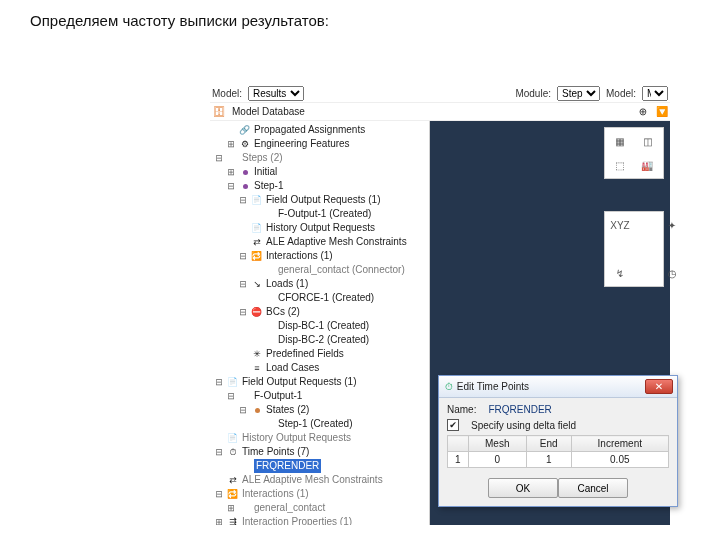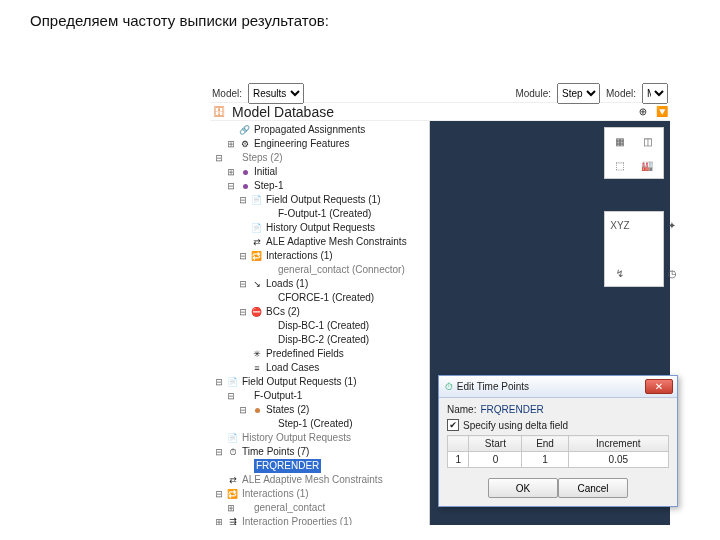--- a/index.html
+++ b/index.html
@@ -33,21 +33,21 @@
     align-items: center;
     gap: 6px;
     padding: 0 2px;
     font-size: 10px;
     color: #333;
     border-bottom: 1px solid #eee;
   }
   .toolbar-row .lbl { color: #333; }
   .toolbar-row select {
     font-size: 10px;
-    height: 21px;
+    height: 15px;
   }
   .toolbar-icons {
     height: 18px;
     display: flex;
     align-items: center;
     gap: 6px;
     padding-left: 2px;
     border-bottom: 1px solid #eee;
   }
   .mini-ico {
@@ -139,21 +139,21 @@
   .dialog .close {
     width: 28px; height: 15px;
     background: linear-gradient(#ef7a6e,#c74030);
     border: 1px solid #9c2e23;
     border-radius: 2px;
     color: #fff;
     display:flex;align-items:center;justify-content:center;
     font-size: 10px;
   }
   .dialog .body { padding: 6px 8px 4px; }
-  .dialog .row { display:flex;align-items:center;gap:4px;margin-bottom:4px;}
+  .dialog .row { display:flex;align-items:center;gap:12px;margin-bottom:4px;}
   .dialog .chk { width:12px;height:12px;border:1px solid #555;display:inline-flex;align-items:center;justify-content:center;font-size:9px;background:#fff;}
   .tbl {
     width:100%; border-collapse:collapse; background:#fff; font-size:10px;
     margin-top:2px;
   }
   .tbl th, .tbl td {
     border:1px solid #c8c8c8;
     text-align:center;
     padding:1px 2px;
     height:16px;
@@ -186,21 +186,21 @@
     <select><option>Results</option></select>
     <span style="flex:1"></span>
     <span class="lbl">Module:</span>
     <select><option>Step</option></select>
     <span class="lbl">Model:</span>
     <select style="width:26px"><option>M</option></select>
   </div>
 
   <div class="toolbar-icons">
     <span class="mini-ico orange">🗄</span>
-    <span style="font-size:14px">Model Database</span>
+    <span style="font-size:10px">Model Database</span>
     <span style="flex:1"></span>
     <span class="mini-ico">⊕</span>
     <span class="mini-ico">🔽</span>
   </div>
 
   <div class="splitter">
     <div class="tree-panel">
       <div class="tree" id="tree">
           <div class="trow" style="padding-left: 12px;">
             <span class="tw"></span>
@@ -386,21 +386,21 @@
       <span style="color:#153a7a">FRQRENDER</span>
     </div>
     <div class="row">
       <span class="chk">✔</span>
       <span>Specify using delta field</span>
     </div>
     <table class="tbl">
       <tbody>
           <tr>
         <th></th>
-        <th>Start</th>
+        <th>Mesh</th>
         <th>End</th>
         <th>Increment</th>
       </tr>
       <tr>
         <td>1</td>
         <td>0</td>
         <td>1</td>
         <td>0.05</td>
       </tr>
     </tbody>

